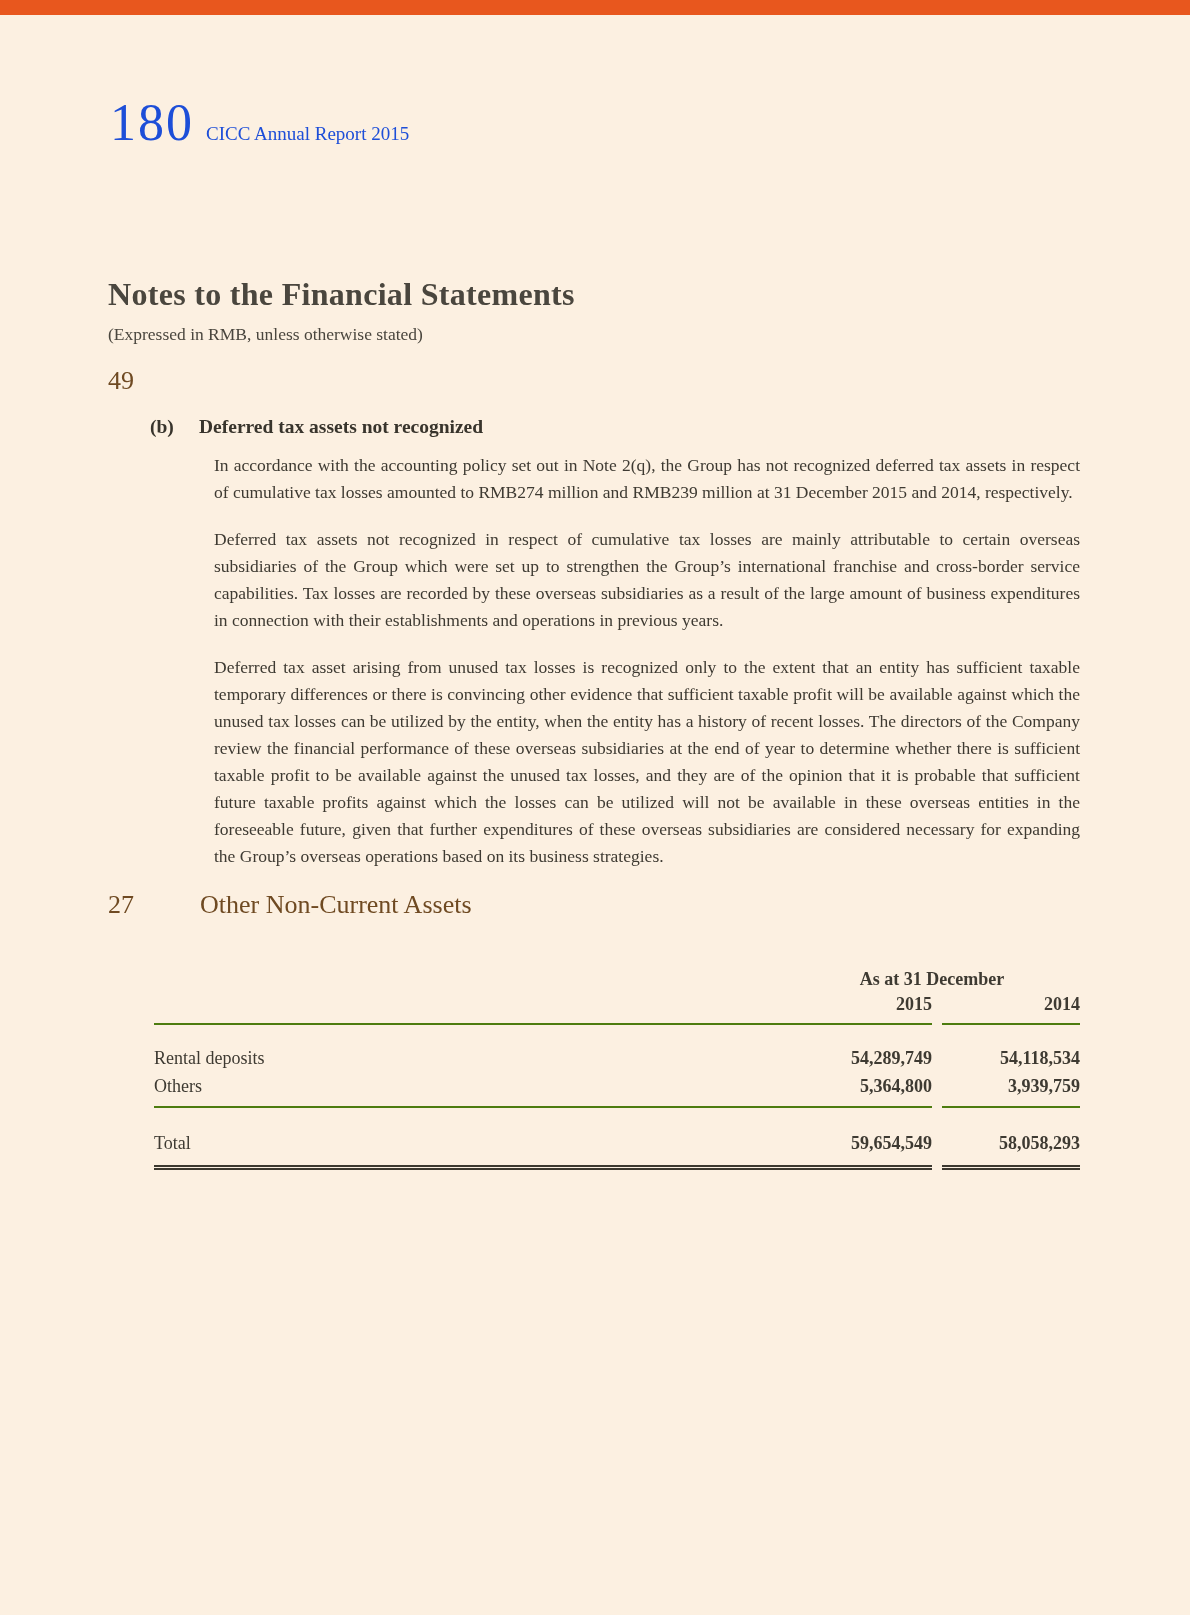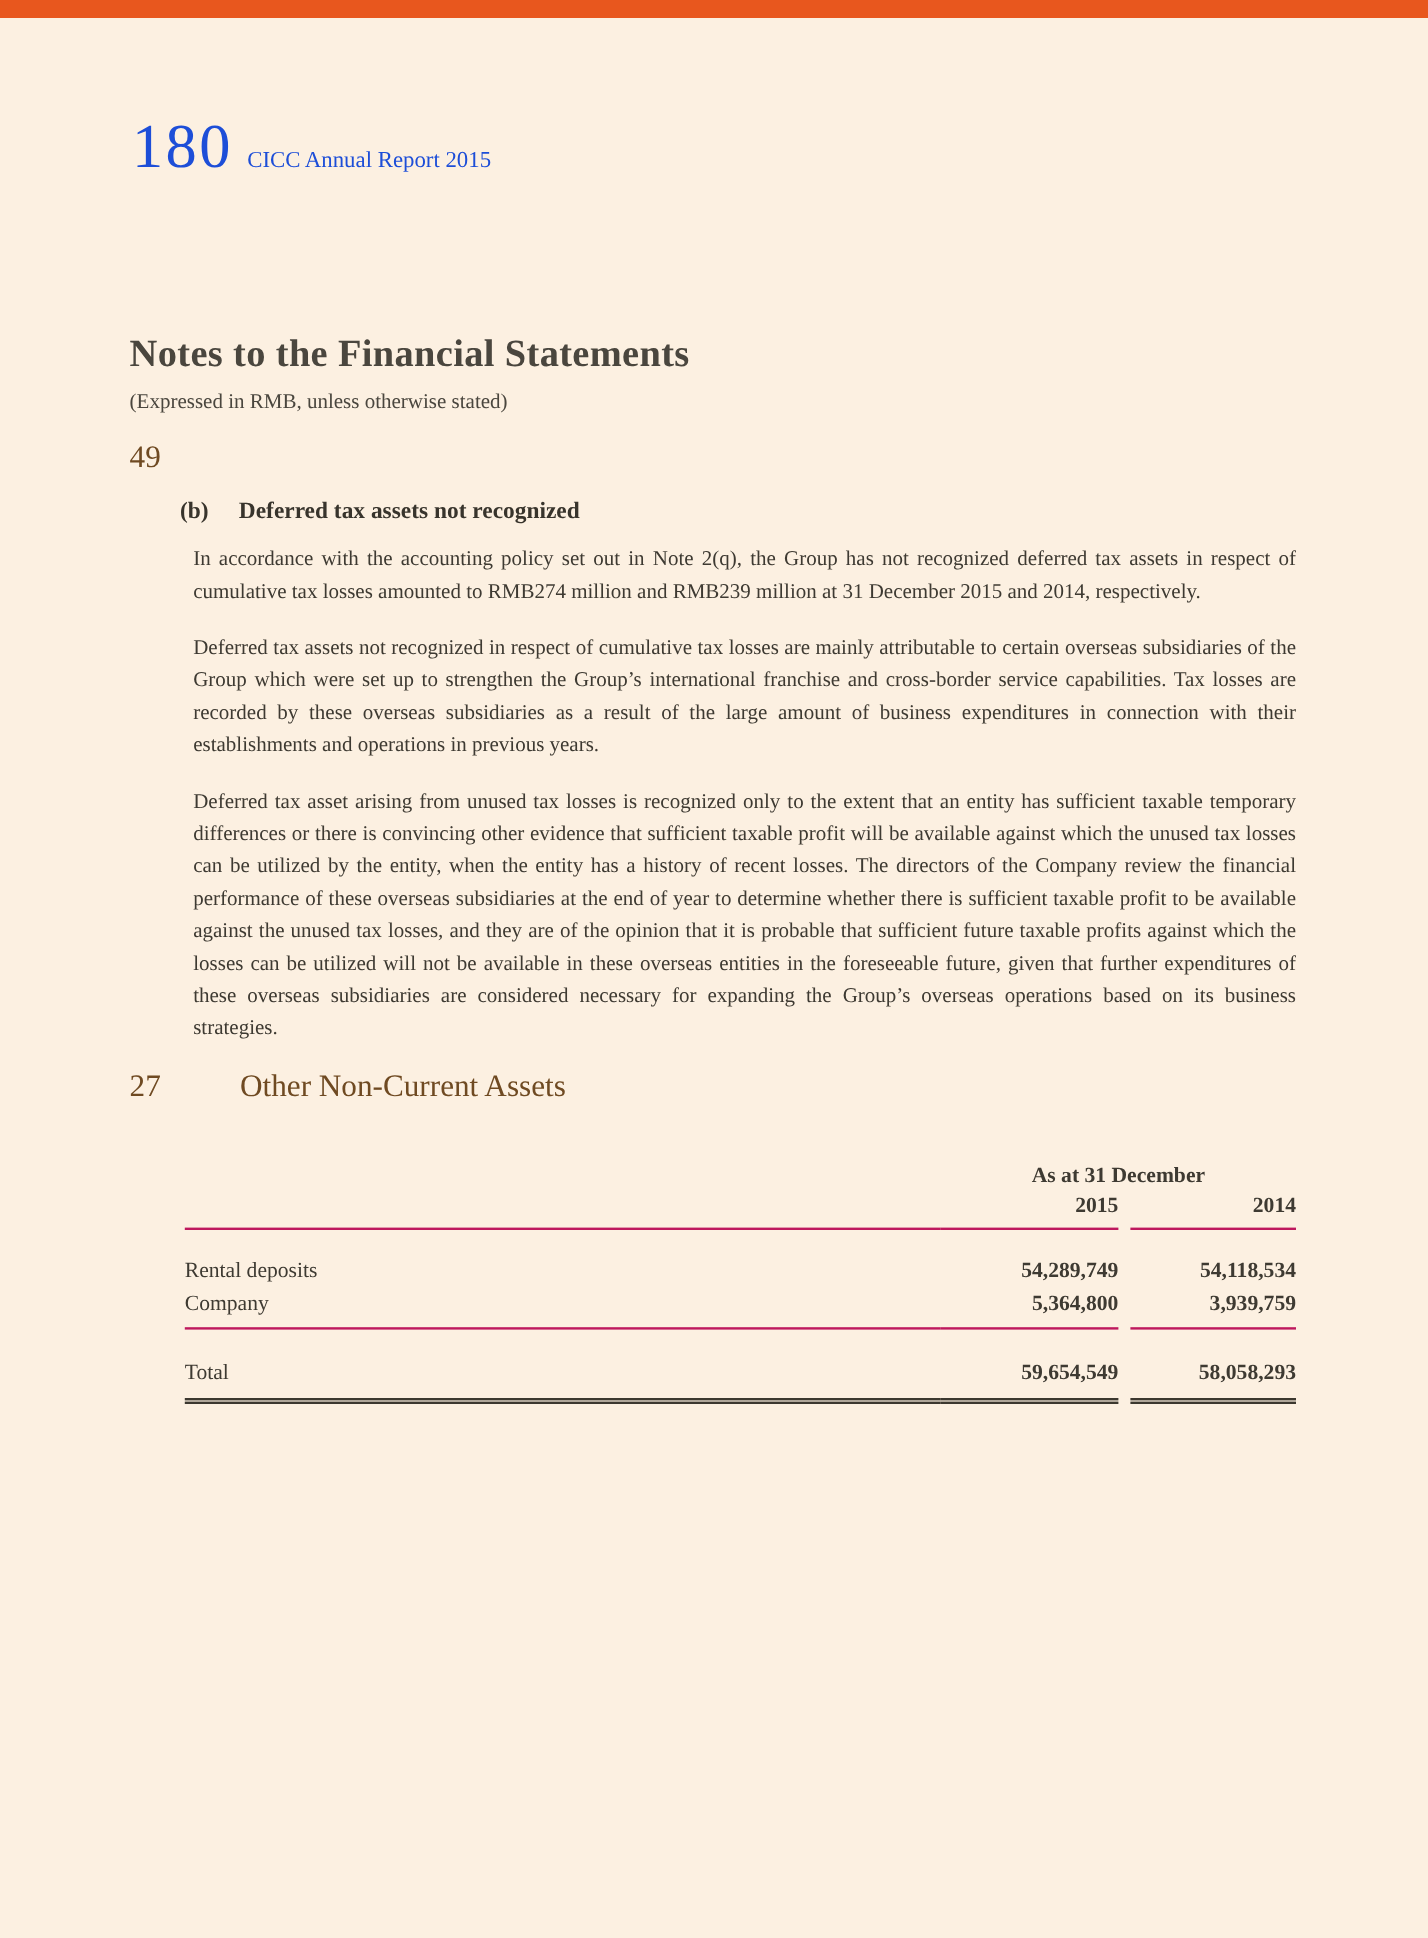--- a/index.html
+++ b/index.html
@@ -35,21 +35,21 @@
     color:#6F4A22; font-size:26px; line-height:34px; font-weight:400;
   }
   .section-heading .sec-num { width:44px; flex:0 0 44px; }
 
   .subsection-heading {
     display:flex; margin-left:42px; margin-top:16px;
     font-size:19.5px; line-height:26px; font-weight:700; color:#38342C;
   }
   .subsection-heading .sub-label { width:49px; flex:0 0 49px; }
 
-  .paras { margin-left:53px; margin-top:12px; }
+  .paras { margin-left:106px; margin-top:12px; }
   .paras p {
     font-size:17.5px; line-height:27px;
     text-align:justify; text-justify:inter-word;
     margin-bottom:20px;
     color:#3E3A32;
   }
   .paras p:last-child { margin-bottom:0; }
 
   .sec27 { margin-top:18px;gap:48px; }
 
@@ -63,21 +63,21 @@
   .fin-table td { padding:0; vertical-align:bottom; }
   .col-label { width:630px; }
   .col-2015  { width:148px; }
   .col-gap   { width:10px; }
   .col-2014  { width:138px; }
 
   .r-asat td { padding-bottom:4px; height:26px; }
   .asat { text-align:center; font-weight:700; }
 
   .r-years td { padding-bottom:8px; height:30px; }
-  .r-years .bordered, .r-others .bordered { border-bottom:2px solid #be185d; }
+  .r-years .bordered, .r-others .bordered { border-bottom:2px solid #4d7c0f; }
 
   .num { text-align:right; }
   .pad15 { padding-right:4px; }
   .pad14 { padding-right:13px;font-weight:bold; }
   .bold { font-weight:700; }
 
   .r-spacer1 td { height:20px; }
   .r-spacer2 td { height:22px; }
   .r-data td { height:28px; line-height:28px; }
   .r-others td { padding-bottom:6px; }
@@ -140,21 +140,21 @@
       <tr class="r-spacer1">
         <td colspan="4"></td>
       </tr>
       <tr class="r-data">
         <td>Rental deposits</td>
         <td class="num pad15 bold">54,289,749</td>
         <td></td>
         <td class="num pad14">54,118,534</td>
       </tr>
       <tr class="r-data r-others">
-        <td class="bordered">Company</td>
+        <td class="bordered">Others</td>
         <td class="num pad15 bold bordered">5,364,800</td>
         <td></td>
         <td class="num pad14 bordered">3,939,759</td>
       </tr>
       <tr class="r-spacer2">
         <td colspan="4"></td>
       </tr>
       <tr class="r-total">
         <td class="dbordered">Total</td>
         <td class="num pad15 bold dbordered">59,654,549</td>

